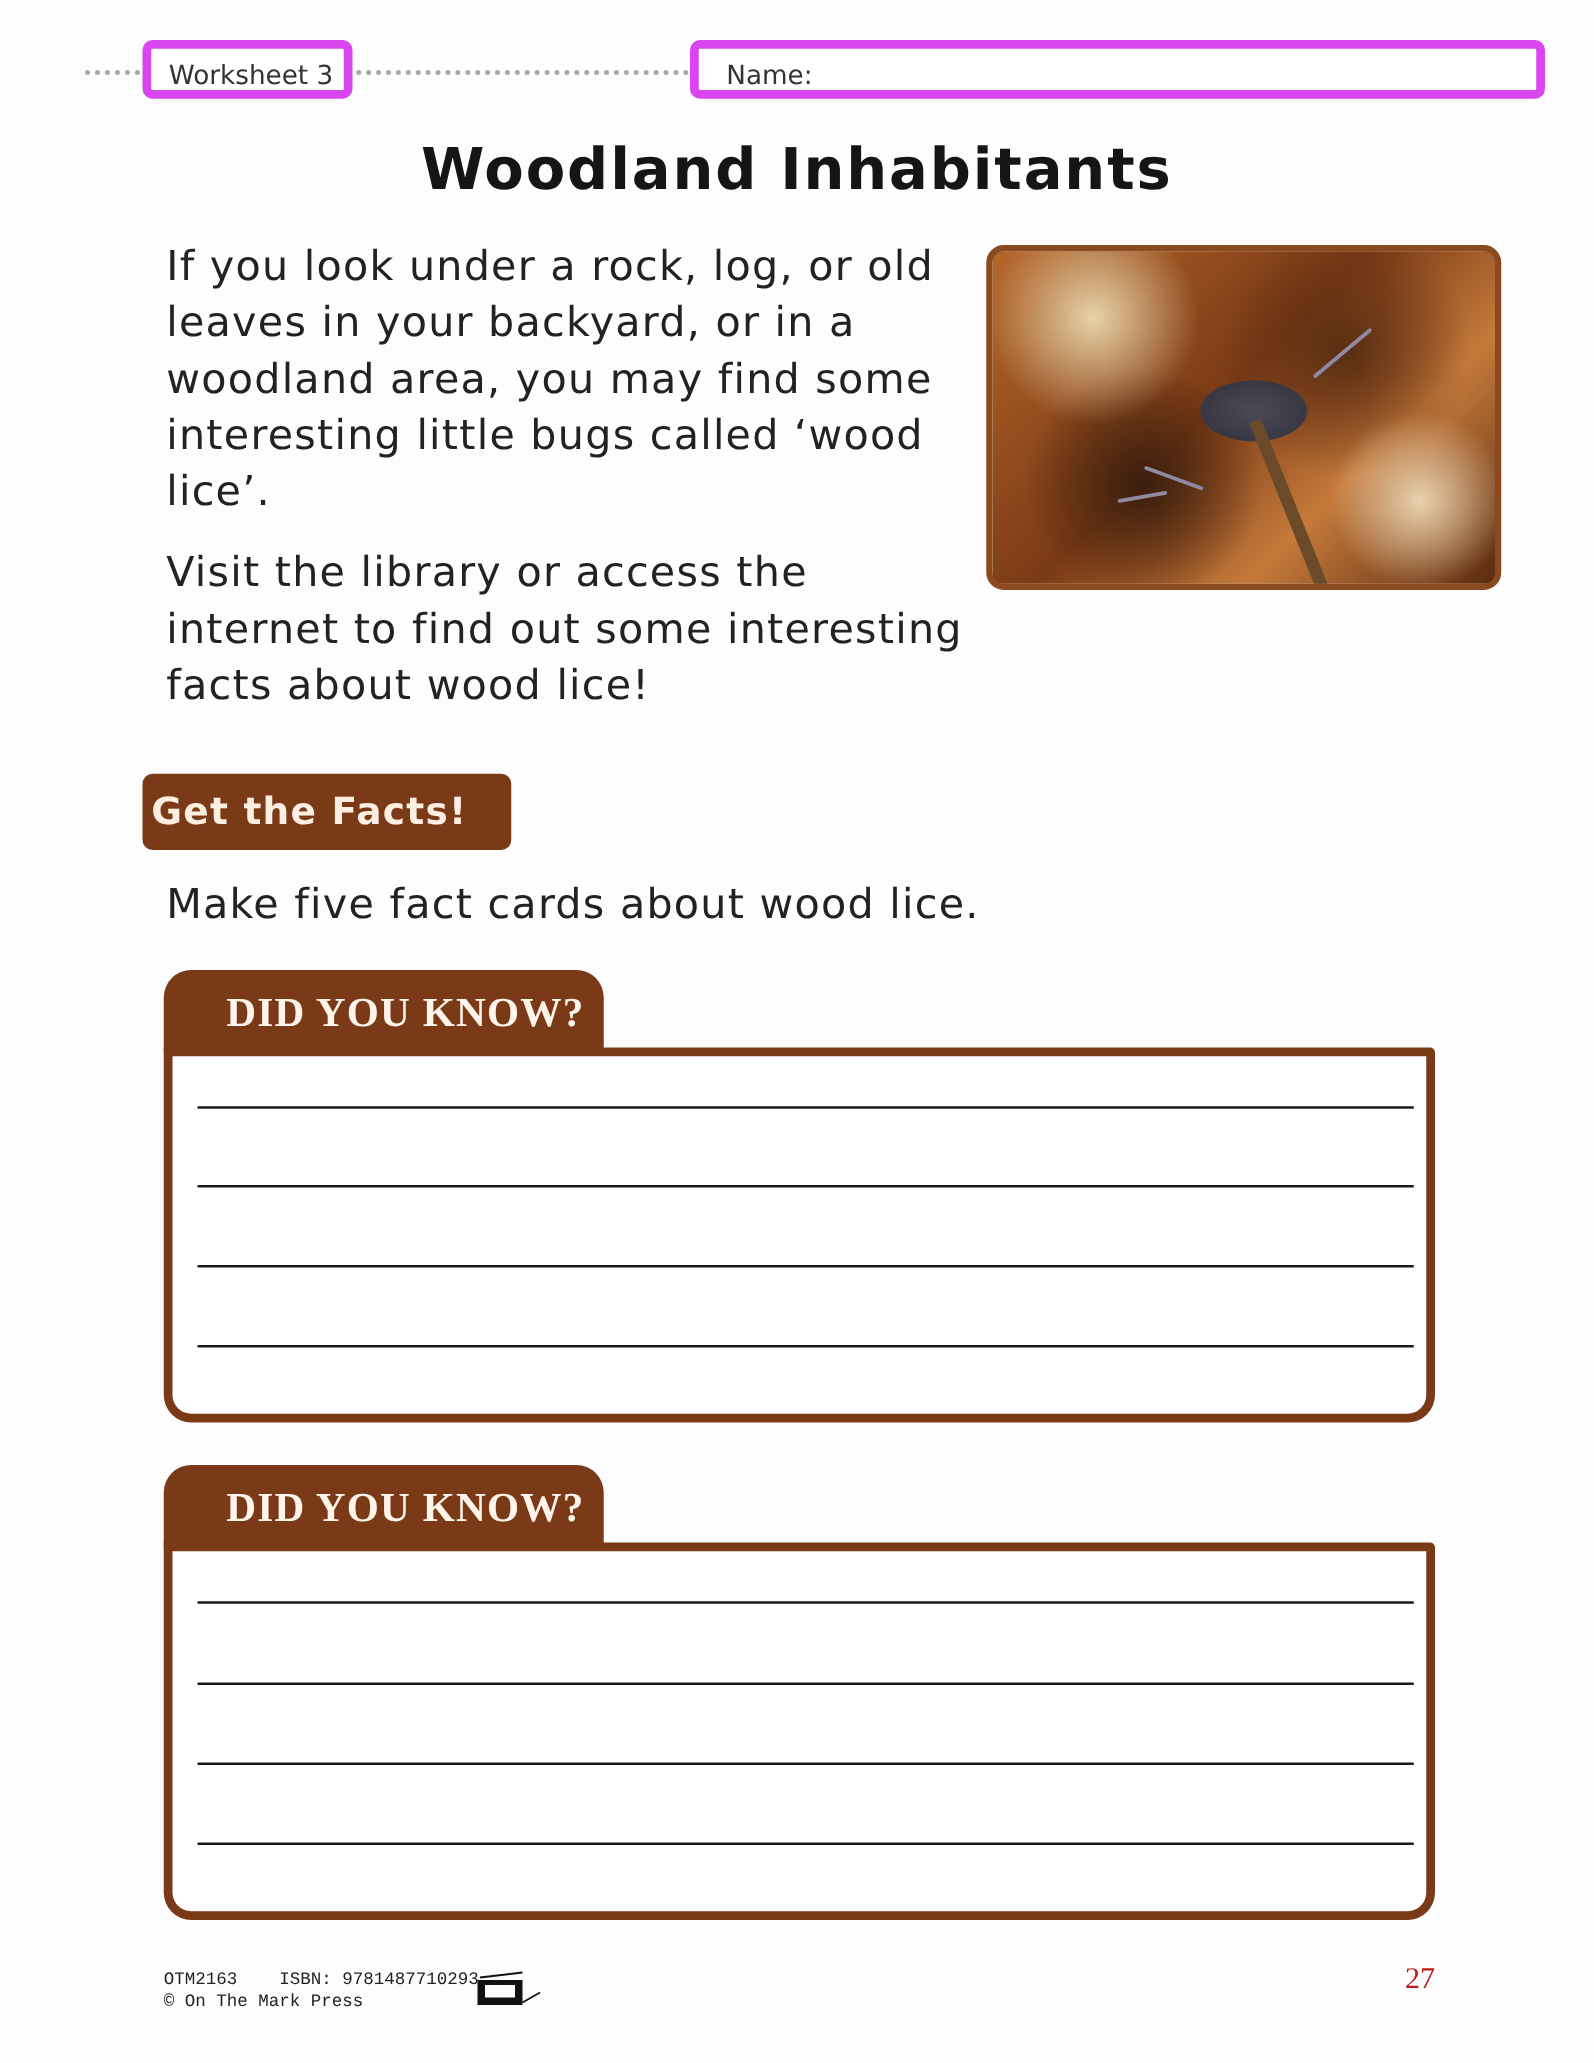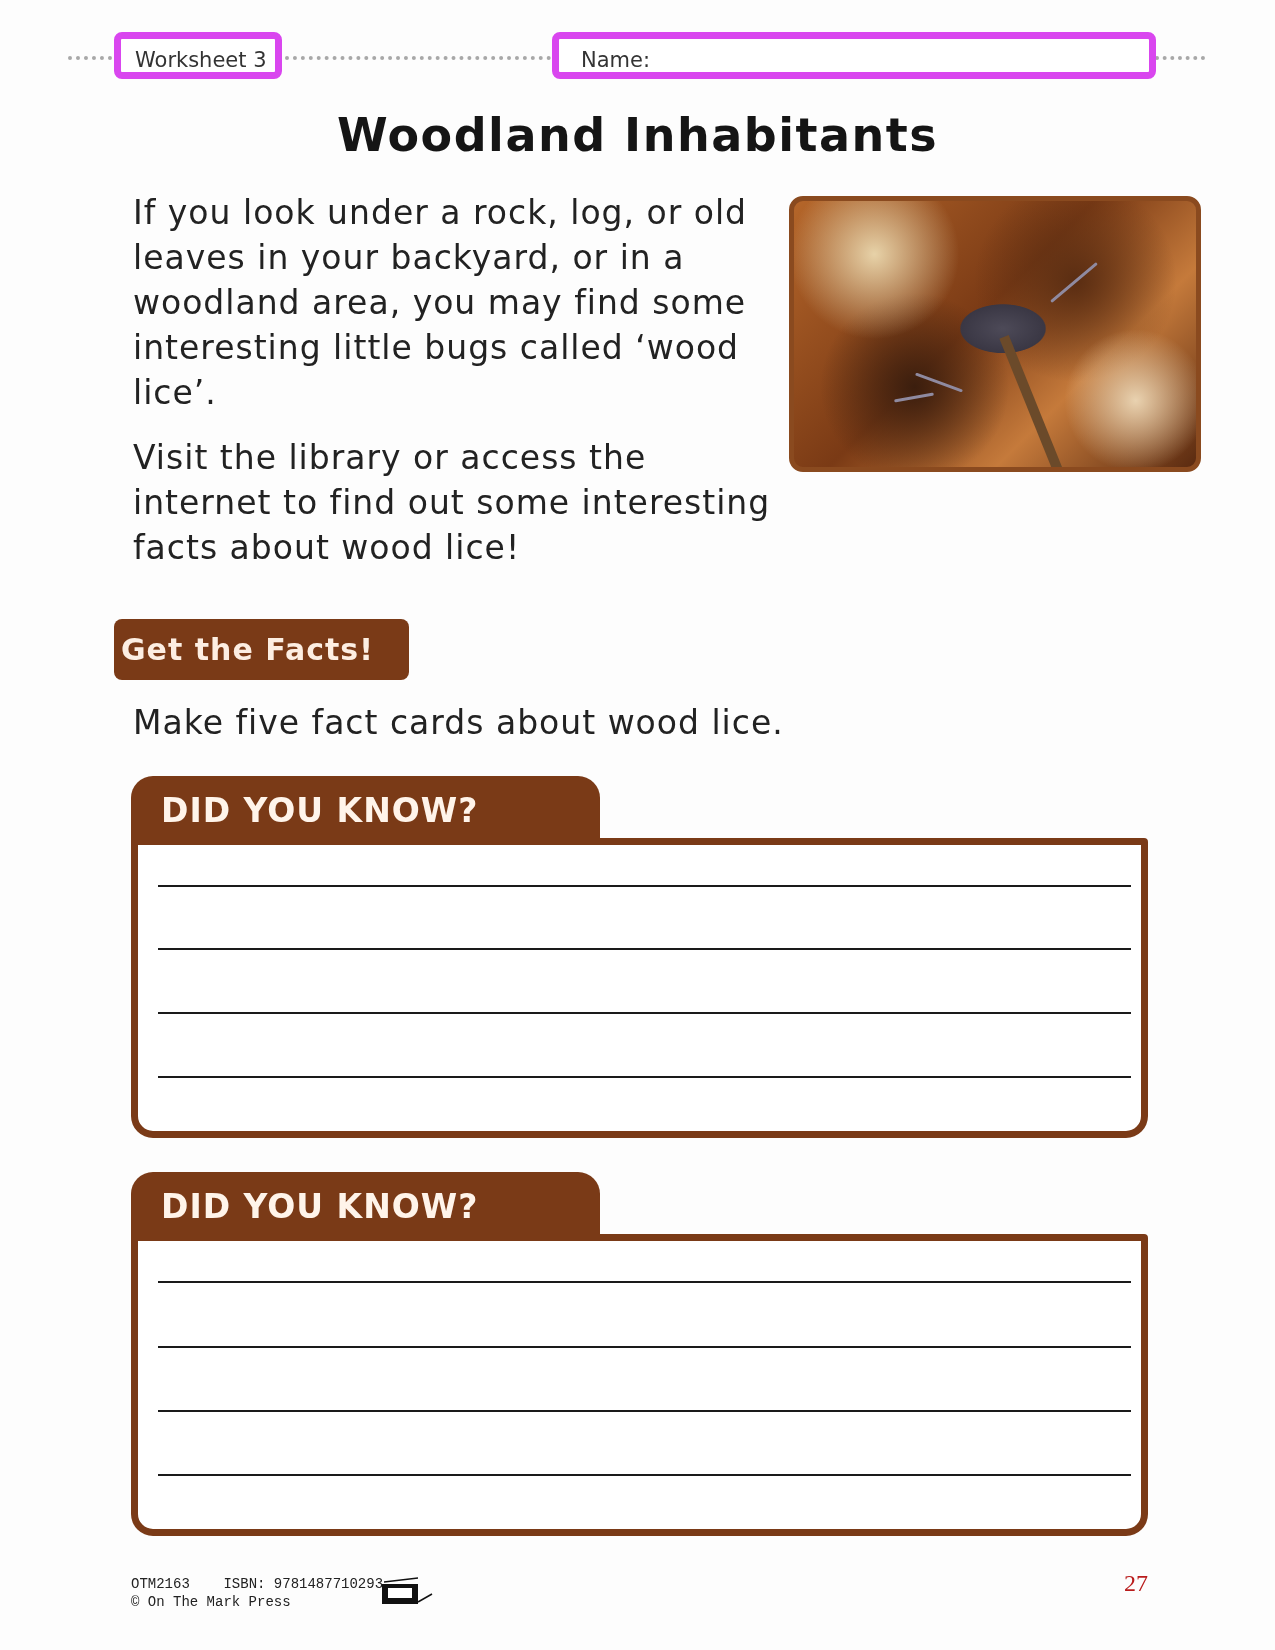--- a/index.html
+++ b/index.html
@@ -13,37 +13,37 @@
     background:
       radial-gradient(ellipse 70px 40px at 52% 48%, #4d4a58 0%, #3a3744 60%, transparent 62%),
       radial-gradient(circle at 20% 20%, #e7d2a8 0, transparent 22%),
       radial-gradient(circle at 85% 75%, #e9d2b0 0, transparent 18%),
       radial-gradient(circle at 30% 70%, #3b1e0e 0, transparent 28%),
       radial-gradient(circle at 70% 30%, #5a2d12 0, transparent 30%),
       linear-gradient(135deg, #b5662a, #7a3a15 45%, #c57a3b 70%, #5a2a10); }
   .photo .leg { position:absolute; background:#8f8aa0; height:3px; border-radius:2px; }
   .photo .stick { position:absolute; width:10px; height:160px; background:#6b4a2a; left:235px; top:130px; transform:rotate(-22deg); }
   .pill { position:absolute; left:114px; top:619px; width:295px; height:61px; background:#7a3a17; border-radius:8px; color:#fdeee2; font-size:30px; font-weight:bold; letter-spacing:1px; line-height:61px; padding-left:7px; box-sizing:border-box; }
-  .card-tab { position:absolute; left:131px; width:469px; height:66px; background:#7a3a17; border-radius:22px 22px 0 0; color:#fff4ea; font-size:33px; font-weight:bold; letter-spacing:1px; line-height:70px; padding-left:30px; box-sizing:border-box; }
+  .card-tab { position:absolute; left:131px; width:352px; height:66px; background:#7a3a17; border-radius:22px 22px 0 0; color:#fff4ea; font-size:33px; font-weight:bold; letter-spacing:1px; line-height:70px; padding-left:50px; box-sizing:border-box;font-family:Liberation Serif, serif; }
   .card-box { position:absolute; left:131px; width:1017px; border:7px solid #7a3a17; border-top-width:7px; border-radius:0 4px 22px 22px; box-sizing:border-box; background:#fff; }
   .rule { position:absolute; left:20px; right:10px; height:0; border-top:2px solid #1a1a1a; }
   .footer-text { position:absolute; font-family:Liberation Mono, monospace; font-size:14px; color:#222; }
   .pagenum { position:absolute; font-family:"Liberation Serif", serif; font-size:24px; color:#b91c1c; }
 </style>
 </head>
 <body>
 
 <div class="dots" style="left:68px; top:56px; width:44px;"></div>
 <div class="dots" style="left:285px; top:56px; width:266px;"></div>
 <div class="dots" style="left:1155px; top:56px; width:50px;"></div>
 
 <div class="hdr-box" style="left:114px; top:32px; width:168px; height:47px;">
   <span>Worksheet 3</span>
 </div>
-<div class="hdr-box" style="left:552px; top:32px; width:604px; height:47px; padding-left:22px;">
+<div class="hdr-box" style="left:552px; top:32px; width:684px; height:47px; padding-left:22px;">
   <span>Name:</span>
   <span></span>
 </div>
 
 <div class="title">Woodland Inhabitants</div>
 
 <div class="para" style="top:190px;">If you look under a rock, log, or old leaves in your backyard, or in a woodland area, you may find some interesting little bugs called ‘wood lice’.</div>
 <div class="para" style="top:435px;">Visit the library or access the internet to find out some interesting facts about wood lice!</div>
 
 <div class="photo">

